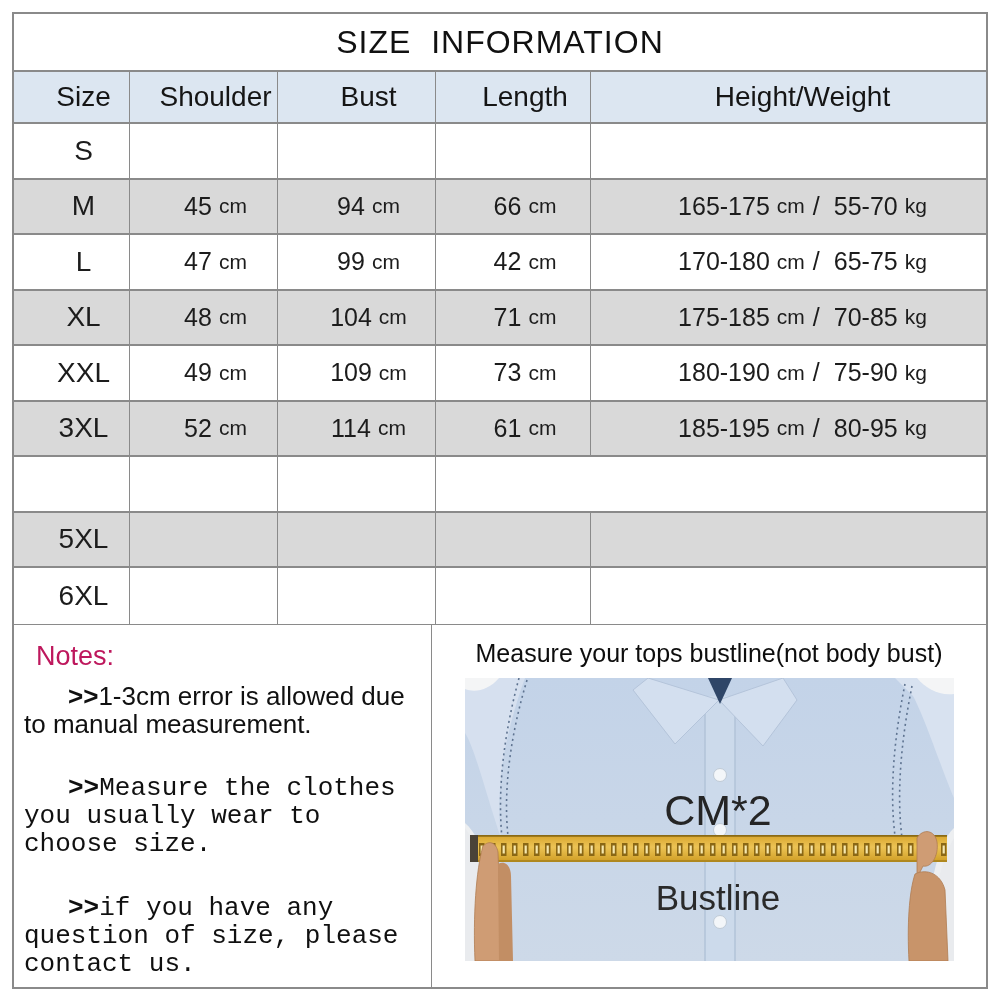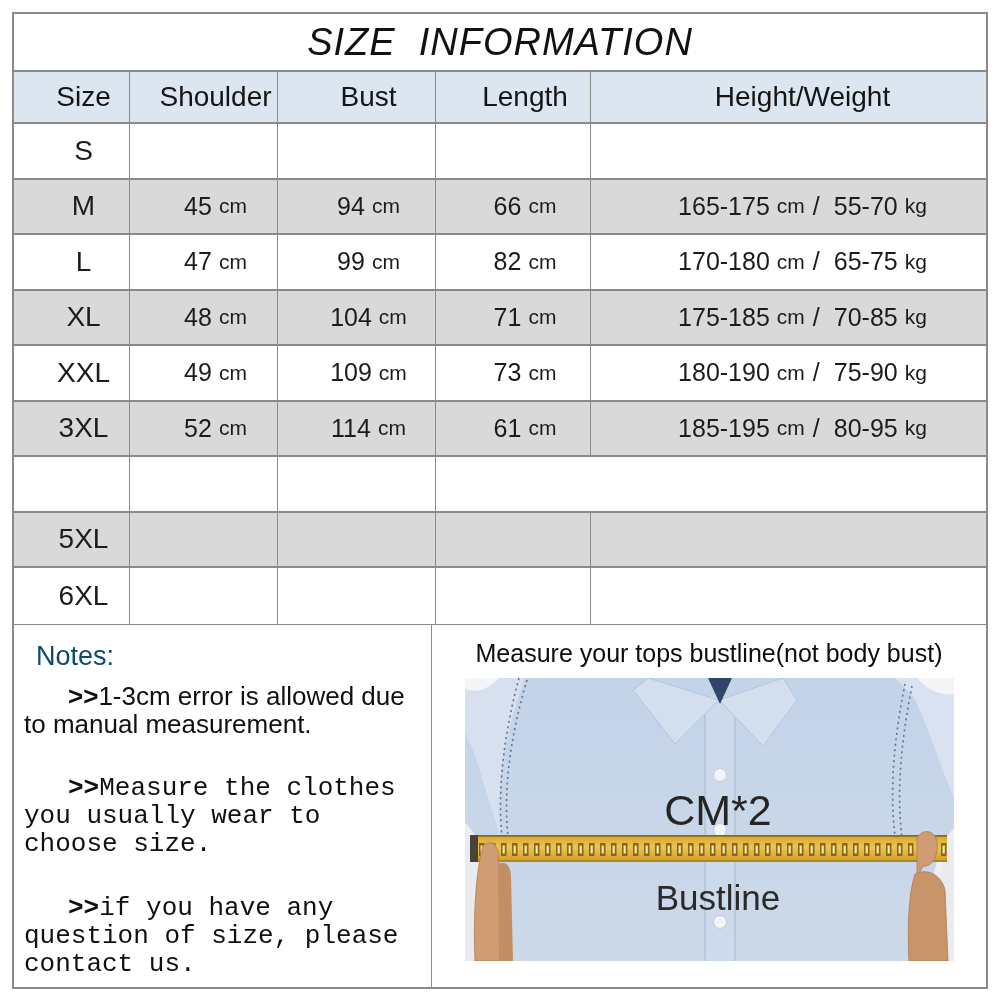--- a/index.html
+++ b/index.html
@@ -5,21 +5,21 @@
   * { margin:0; padding:0; box-sizing:border-box; }
   html,body { width:1000px; height:1000px; background:#ffffff;
               font-family:"Liberation Sans", sans-serif; color:#1c1c1c; }
   .page { position:relative; width:1000px; height:1000px; background:#fff; overflow:hidden; }
 
   
   .sheet { position:absolute; left:12px; top:12px; width:976px;
            border:2px solid #8a8a8a; background:#fff; }
   .title-row { height:58px; display:flex; align-items:center; justify-content:center;
                border-bottom:2px solid #8a8a8a; background:#ffffff; }
-  .title-row .t { font-size:38px; letter-spacing:1px; white-space:pre; color:#111;font-style:italic; }
+  .title-row .t { font-size:32px; letter-spacing:1px; white-space:pre; color:#111; }
 
   .grid-row { display:grid; grid-template-columns:116px 148px 158px 155px 399px; }
   .header-row { height:52px; background:#dce6f1; border-bottom:2px solid #8a8a8a; }
   .tr { height:55.5px; border-bottom:2px solid #8a8a8a; background:#ffffff; }
   .tr.alt { background:#d9d9d9; }
   .tr:last-of-type { border-bottom:none; }
   .th, .td { display:flex; align-items:center; justify-content:center;
              border-right:1px solid #8a8a8a; overflow:hidden; white-space:nowrap;padding-left:24px; }
   .th:last-child, .td:last-child { border-right:none; }
   .th { font-size:28px; color:#151515; }
@@ -28,21 +28,21 @@
   .td .unit { font-size:21px; margin-left:7px; }
   .td .sep { margin-left:8px; }
   .td .num + .num { margin-left:14px; }
   .td .unit + .num { margin-left:8px; }
 
   
   .bottom-panel { position:absolute; left:12px; top:625px; width:976px; height:364px;
                   border:2px solid #8a8a8a; border-top:none;
                   display:grid; grid-template-columns:418px 554px; background:#fff; }
   .notes-cell { border-right:1px solid #8a8a8a; padding:16px 12px 0 10px; }
-  .notes-heading { font-size:27px; padding-left:12px; color:#0c4a6e; }
+  .notes-heading { font-size:27px; padding-left:12px; color:#be185d; }
   .note { font-size:26px; line-height:28px; text-indent:44px; margin-top:10px; color:#101010; }
   .note + .note { margin-top:36px;font-family:Liberation Mono, monospace; }
   .note b { font-weight:bold; }
 
   .measure-cell { padding-top:14px; text-align:center; }
   .measure-caption { font-size:25px; color:#0d0d0d; margin-bottom:10px; }
   .photo-wrap { margin:0 auto; width:489px; height:283px; }
   svg text { font-family:"Liberation Sans", sans-serif; }
 </style>
 </head>
@@ -119,21 +119,21 @@
         </div>
       <div class="td">
           <span class="num">47</span>
           <span class="unit">cm</span>
         </div>
       <div class="td">
           <span class="num">99</span>
           <span class="unit">cm</span>
         </div>
       <div class="td">
-          <span class="num">82</span>
+          <span class="num">42</span>
           <span class="unit">cm</span>
         </div>
       <div class="td">
           <span class="num">170-180</span>
           <span class="unit">cm</span>
           <span class="num sep">/</span>
           <span class="num">65-75</span>
           <span class="unit">kg</span>
         </div>
     </div>

